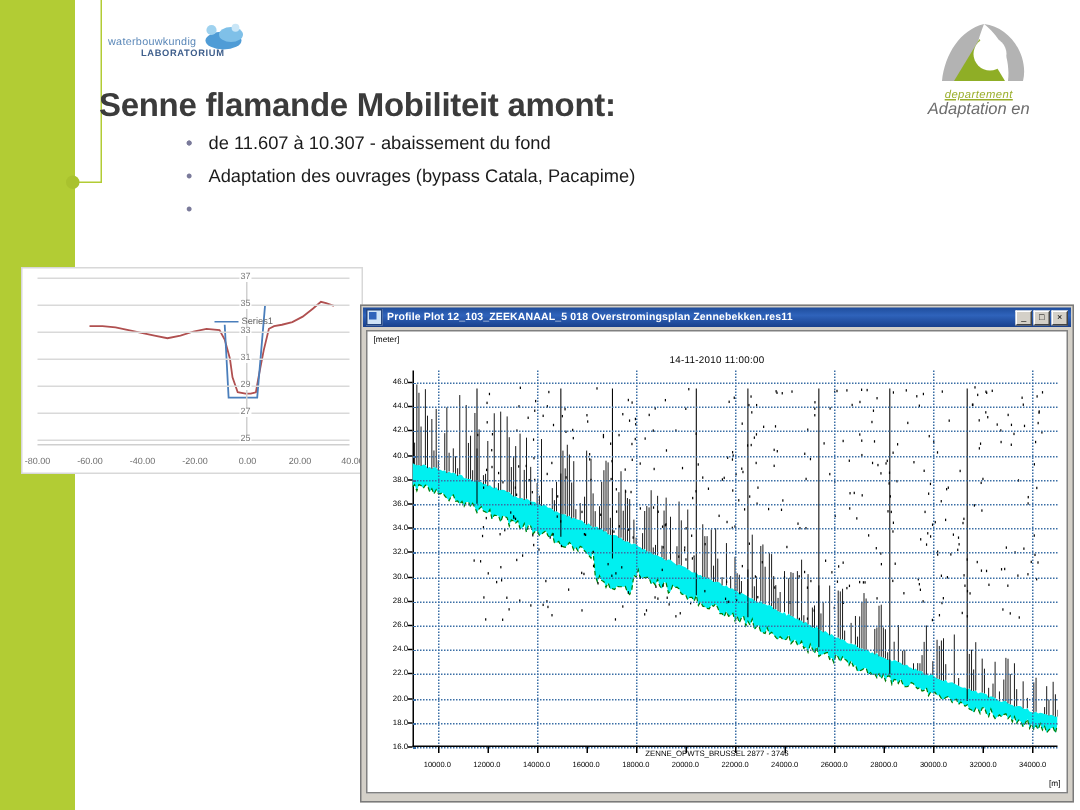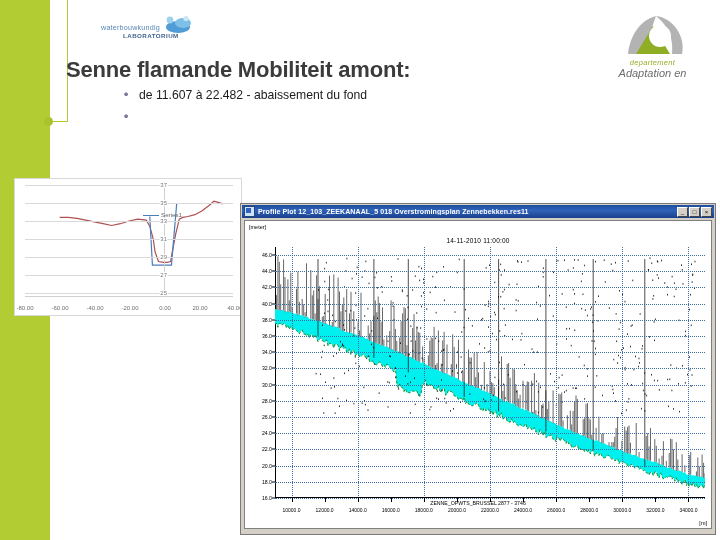--- a/index.html
+++ b/index.html
@@ -9,35 +9,35 @@
     font-family:"Liberation Sans", sans-serif;
   }
   
   #slide{position:absolute;left:0;top:0;width:720px;height:540px;background:#fff;}
   #green-bar{position:absolute;left:0;top:0;width:50px;height:540px;background:#b2cc34;}
   #accent-line-v{position:absolute;left:67px;top:0;width:1px;height:122px;background:#b2cc34;}
   #accent-line-h{position:absolute;left:50px;top:121px;width:18px;height:1px;background:#b2cc34;}
   #accent-dot{position:absolute;left:44px;top:117px;width:9px;height:9px;border-radius:50%;background:#a9c22e;}
 
   
-  #logo-left{position:absolute;left:72px;top:16px;width:100px;height:32px;margin-left:29px;}
+  #logo-left{position:absolute;left:72px;top:16px;width:100px;height:32px;}
   #logo-left .wl-text{
     position:absolute;left:0;top:7px;
     font-size:7.2px;letter-spacing:.2px;color:#5a87b8;white-space:nowrap;
   }
   #logo-left .wl-sub{
     position:absolute;left:22px;top:15.5px;
     font-size:6.2px;letter-spacing:.45px;color:#3f5f8c;font-weight:bold;white-space:nowrap;
   }
   #logo-left svg{position:absolute;left:60px;top:-2px;}
 
   
   #logo-right{position:absolute;left:590px;top:10px;width:125px;height:90px;text-align:center;}
   #logo-right .mark{position:relative;height:50px;}
-  #logo-right .dep{font-size:7.5px;font-style:italic;color:#9aae2b;letter-spacing:.3px;margin-top:-2px;}
+  #logo-right .dep{font-size:7.5px;font-style:italic;color:#9aae2b;letter-spacing:.3px;margin-top:-2px;text-decoration:underline;}
   #logo-right .mow{font-size:11px;font-style:italic;color:#6d6d6d;line-height:12.5px;}
 
   
   #title{
     position:absolute;left:66px;top:57px;width:520px;
     font-size:22px;font-weight:bold;color:#3b3b3b;letter-spacing:-.2px;white-space:nowrap;
   }
   #bullets{position:absolute;left:122px;top:84px;width:460px;}
   #bullets .bullet{
     position:relative;padding-left:17px;
@@ -165,24 +165,25 @@
   </div>
 
   <div id="title">Senne flamande Mobiliteit amont:</div>
 
   <div id="bullets">
     <div class="bullet">
       <span class="dot">•</span>
     </div>
     <div class="bullet">
       <span class="dot">•</span>
-      <span>de 11.607 à 22.482  - abaissement du fond</span>
+      <span>de 11.607 à 10.307  - abaissement du fond</span>
     </div>
     <div class="bullet">
       <span class="dot">•</span>
+      <span>Adaptation des ouvrages (bypass Catala, Pacapime)</span>
     </div>
     <div class="bullet">
       <span class="dot">•</span>
     </div>
   </div>
 
   <div id="small-chart">
     <div class="plot">
       <div id="sc-grid">
           <div class="gline" style="top: 100%;"></div>

